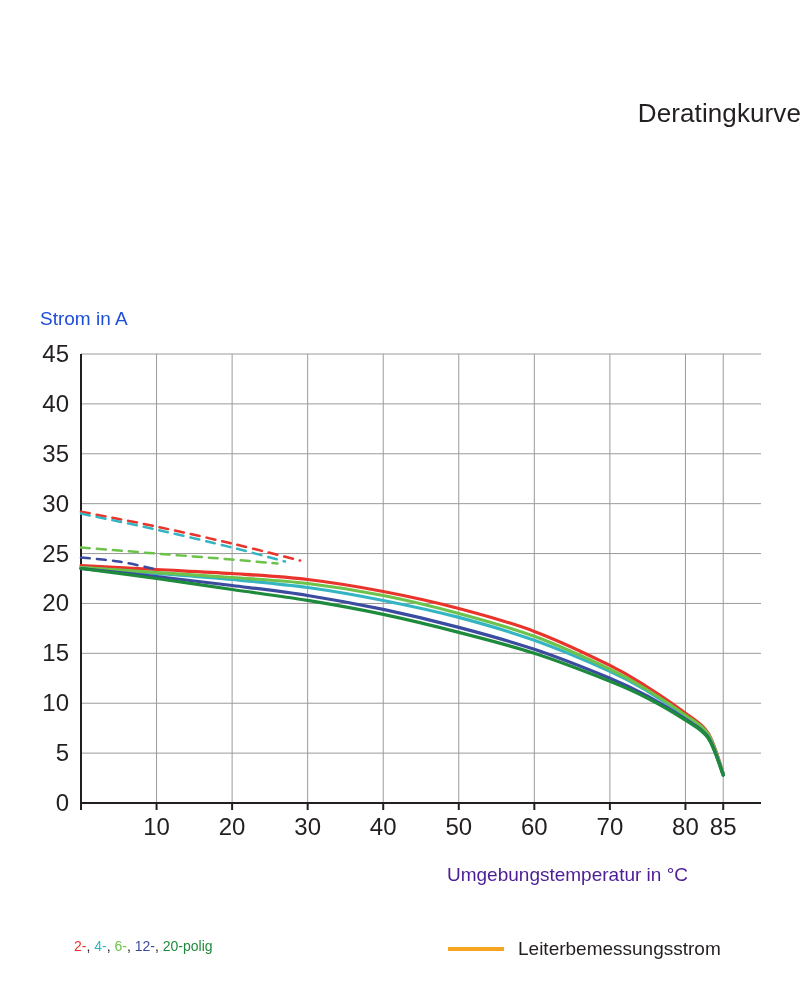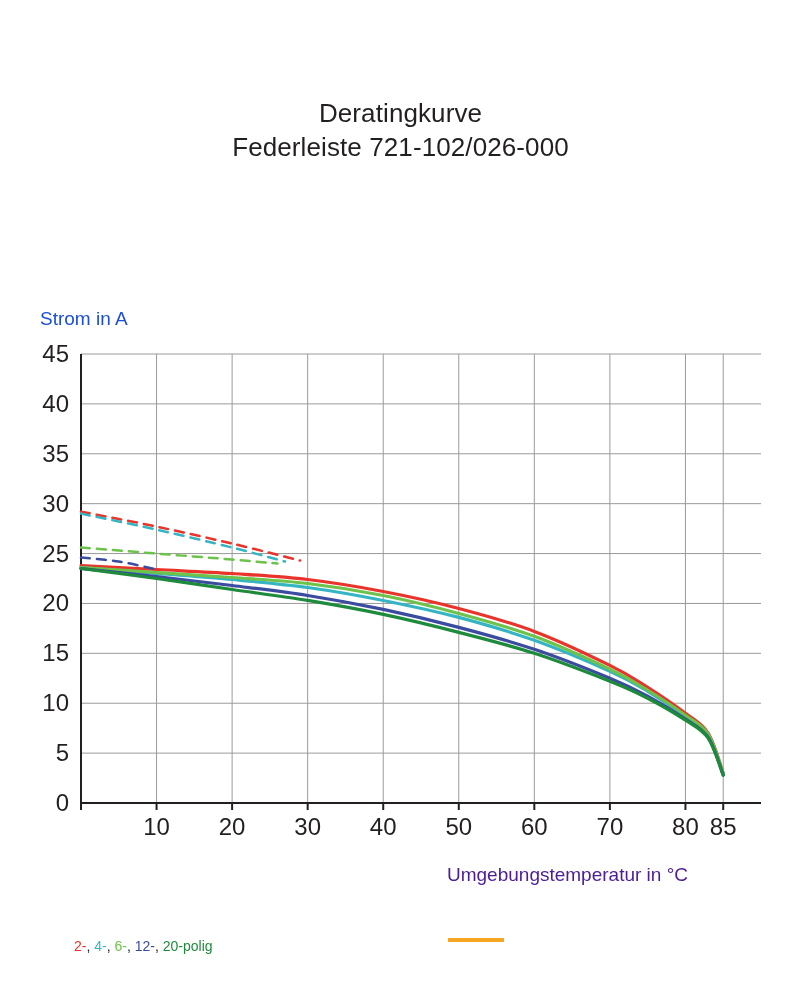--- a/index.html
+++ b/index.html
@@ -13,21 +13,21 @@
     font-family: "Liberation Sans", sans-serif;
     color: #231f20;
     overflow: hidden;
     position: relative;
   }
   .title-block {
     position: absolute;
     top: 96px;
     left: 0;
     width: 801px;
-    text-align: center;
+    text-align: right;
   }
   .title-line {
     font-size: 26px;
     line-height: 34px;
     color: #231f20;
     white-space: nowrap;
     letter-spacing: 0.1px;
   }
   .title-line sup {
     font-size: 16px;
@@ -82,21 +82,20 @@
     color: #231f20;
   }
   svg { display: block; }
   text { font-family: "Liberation Sans", sans-serif; }
 </style>
 </head>
 <body>
 
 <div class="title-block">
   <div class="title-line">Deratingkurve</div>
-  <div class="title-line">Federleiste 721-102/026-000</div>
 </div>
 
 <div class="y-axis-label">Strom in A</div>
 <div class="x-axis-label">Umgebungstemperatur in °C</div>
 
 <div class="plot-wrap">
   <svg id="chart-svg" width="801" height="1000" viewBox="0 0 801 1000">
       <line x1="156.55555555555554" y1="354" x2="156.55555555555554" y2="803" stroke="#9a9a9a" stroke-width="1"></line>
       <line x1="232.11111111111111" y1="354" x2="232.11111111111111" y2="803" stroke="#9a9a9a" stroke-width="1"></line>
       <line x1="307.66666666666663" y1="354" x2="307.66666666666663" y2="803" stroke="#9a9a9a" stroke-width="1"></line>
@@ -154,13 +153,14 @@
       <path d="M 81.00 547.57 C 93.59 548.57, 131.37 551.56, 156.56 553.56 C 181.74 555.55, 211.96 557.88, 232.11 559.54 C 252.26 561.21, 269.89 562.87, 277.44 563.53" fill="none" stroke="#6cc24a" stroke-width="2.5" stroke-linecap="round" stroke-linejoin="round" stroke-dasharray="9 7"></path>
       <path d="M 81.00 568.52 C 93.59 569.85, 131.37 573.68, 156.56 576.50 C 181.74 579.33, 206.93 582.32, 232.11 585.48 C 257.30 588.64, 282.48 591.47, 307.67 595.46 C 332.85 599.45, 358.04 604.11, 383.22 609.43 C 408.41 614.75, 433.59 620.74, 458.78 627.39 C 483.96 634.04, 509.15 640.86, 534.33 649.34 C 559.52 657.82, 591.00 670.46, 609.89 678.28 C 628.78 686.09, 635.07 689.42, 647.67 696.24 C 660.26 703.06, 675.37 712.37, 685.44 719.19 C 695.52 726.00, 701.81 727.83, 708.11 737.15 C 714.41 746.46, 720.70 768.74, 723.22 775.06" fill="none" stroke="#3b4ba0" stroke-width="3.2" stroke-linecap="round" stroke-linejoin="round"></path>
       <path d="M 81.00 557.55 C 87.30 558.21, 106.19 559.54, 118.78 561.54 C 131.37 563.53, 150.26 568.19, 156.56 569.52" fill="none" stroke="#3b4ba0" stroke-width="2.5" stroke-linecap="round" stroke-linejoin="round" stroke-dasharray="9 7"></path>
       <path d="M 81.00 568.52 C 93.59 570.19, 131.37 575.01, 156.56 578.50 C 181.74 581.99, 206.93 585.82, 232.11 589.48 C 257.30 593.13, 282.48 596.29, 307.67 600.45 C 332.85 604.61, 358.04 609.10, 383.22 614.42 C 408.41 619.74, 433.59 625.89, 458.78 632.38 C 483.96 638.87, 509.15 645.18, 534.33 653.33 C 559.52 661.48, 591.00 673.79, 609.89 681.27 C 628.78 688.75, 635.07 691.75, 647.67 698.23 C 660.26 704.72, 675.37 713.53, 685.44 720.18 C 695.52 726.84, 701.81 729.00, 708.11 738.14 C 714.41 747.29, 720.70 768.91, 723.22 775.06" fill="none" stroke="#1e8a3c" stroke-width="3.2" stroke-linecap="round" stroke-linejoin="round"></path>
     </svg>
 </div>
 
 <div class="legend-left"><span style="color: rgb(232, 52, 42);">2-</span><span style="color: rgb(35, 31, 32);">, </span><span style="color: rgb(53, 181, 196);">4-</span><span style="color: rgb(35, 31, 32);">, </span><span style="color: rgb(108, 194, 74);">6-</span><span style="color: rgb(35, 31, 32);">, </span><span style="color: rgb(59, 75, 160);">12-</span><span style="color: rgb(35, 31, 32);">, </span><span style="color: rgb(30, 138, 60);">20-polig</span></div>
 <div class="legend-right">
   <span class="legend-swatch"></span>
+  <span class="legend-right-text">Leiterbemessungsstrom</span>
 </div>
 
 </body></html>

